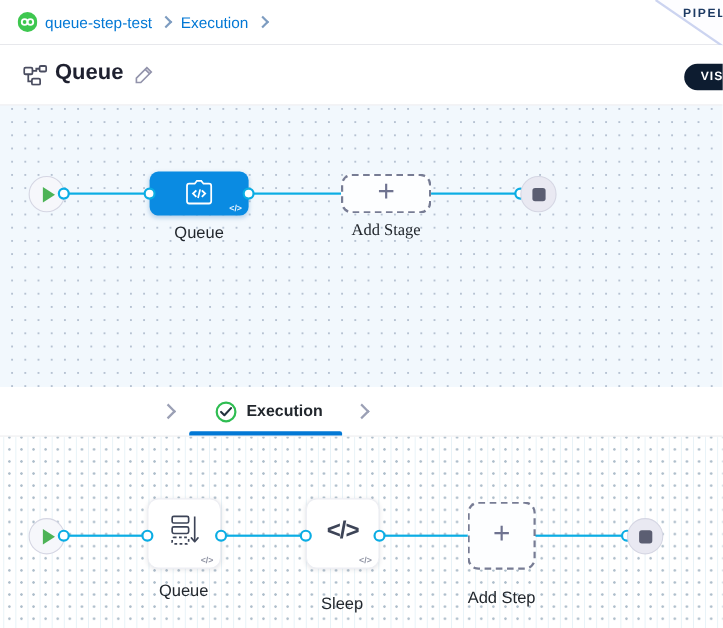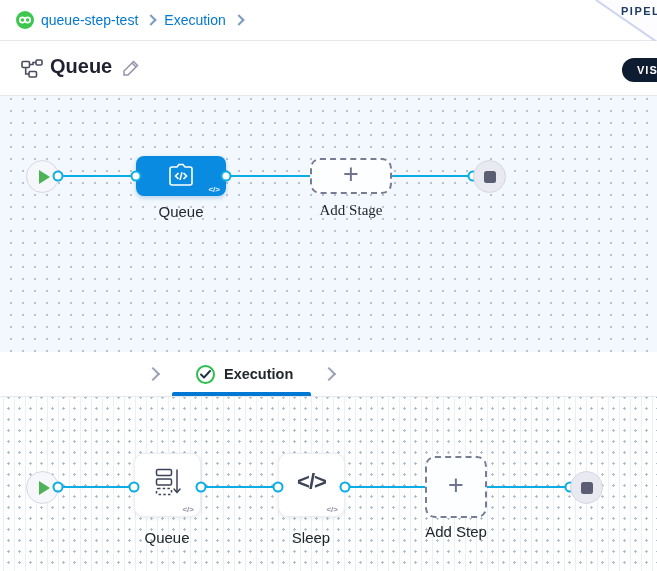--- a/index.html
+++ b/index.html
@@ -208,26 +208,26 @@
     <div class="conn-dot" style="left:134px; top:90px;"></div>
     <div class="conn-dot" style="left:201px; top:90px;"></div>
     <div class="node-label" style="left:167px; top:132px;">Queue</div>
 
     <div class="step-card" style="left:278px; top:56px;">
       <span class="sleep-glyph">&lt;/&gt;</span>
       <span class="code-badge on-white">&lt;/&gt;</span>
     </div>
     <div class="conn-dot" style="left:278px; top:90px;"></div>
     <div class="conn-dot" style="left:345px; top:90px;"></div>
-    <div class="node-label" style="left:311px; top:132px;">Sleep</div>
+    <div class="node-label" style="left:311px; top:144px;">Sleep</div>
 
     <div class="dashed-node" style="left:425px; top:59px; width:62px; height:62px;">
       <span class="plus-glyph">+</span>
     </div>
-    <div class="node-label" style="left:456px; top:126px;">Add Step</div>
+    <div class="node-label" style="left:456px; top:138px;">Add Step</div>
 
     <div class="conn-dot" style="left:570px; top:90px;"></div>
     <div class="stop-node" style="left:570px; top:74px;">
       <div class="stop-sq"></div>
     </div>
   </div>
 
 </div>
 
 </body></html>

